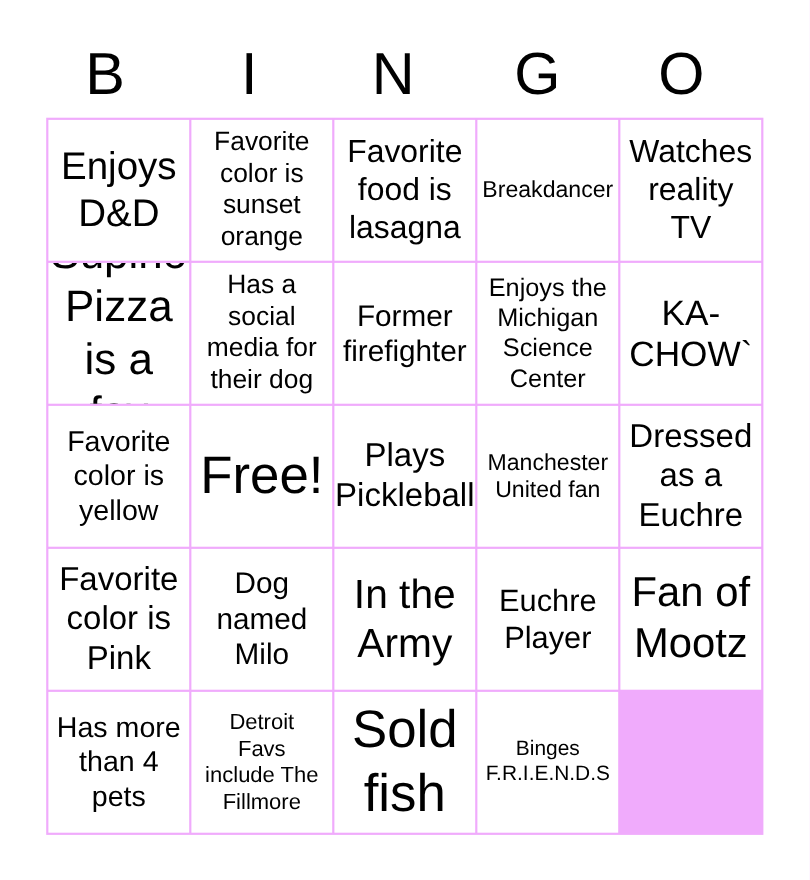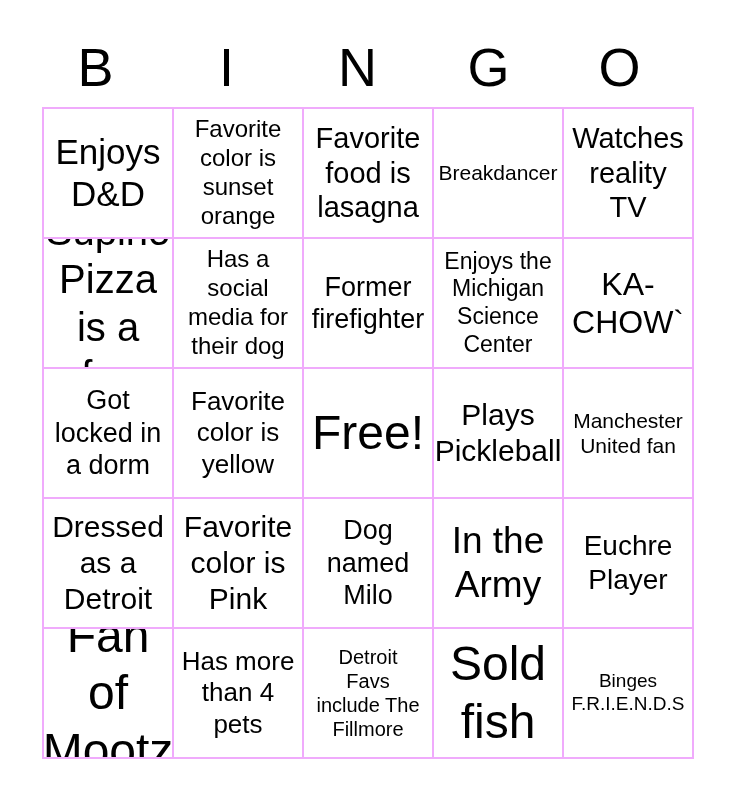--- a/index.html
+++ b/index.html
@@ -92,47 +92,44 @@
 their dog</div>
     <div class="cell" style="font-size:27px">Former
 firefighter</div>
     <div class="cell" style="font-size:23px">Enjoys the
 Michigan
 Science
 Center</div>
     <div class="cell" style="font-size:32px">KA-
 CHOW`</div>
 
-    <div class="cell" style="font-size:27px">Got
-locked in
-a dorm</div>
     <div class="cell" style="font-size:26px">Favorite
 color is
 yellow</div>
     <div class="cell" style="font-size:48px">Free!</div>
     <div class="cell" style="font-size:30px">Plays
 Pickleball</div>
     <div class="cell" style="font-size:21px">Manchester
 United fan</div>
 
     <div class="cell" style="font-size:30px">Dressed
 as a
-Detroit</div>
+Euchre</div>
     <div class="cell" style="font-size:30px">Favorite
 color is
 Pink</div>
     <div class="cell" style="font-size:27px">Dog
 named
 Milo</div>
     <div class="cell" style="font-size:37px">In the
 Army</div>
     <div class="cell" style="font-size:28px">Euchre
 Player</div>
 
-    <div class="cell" style="font-size:48px">Fan of
+    <div class="cell" style="font-size:38px">Fan of
 Mootz</div>
     <div class="cell" style="font-size:26px">Has more
 than 4
 pets</div>
     <div class="cell" style="font-size:20px">Detroit
 Favs
 include The
 Fillmore</div>
     <div class="cell" style="font-size:48px">Sold
 fish</div>

